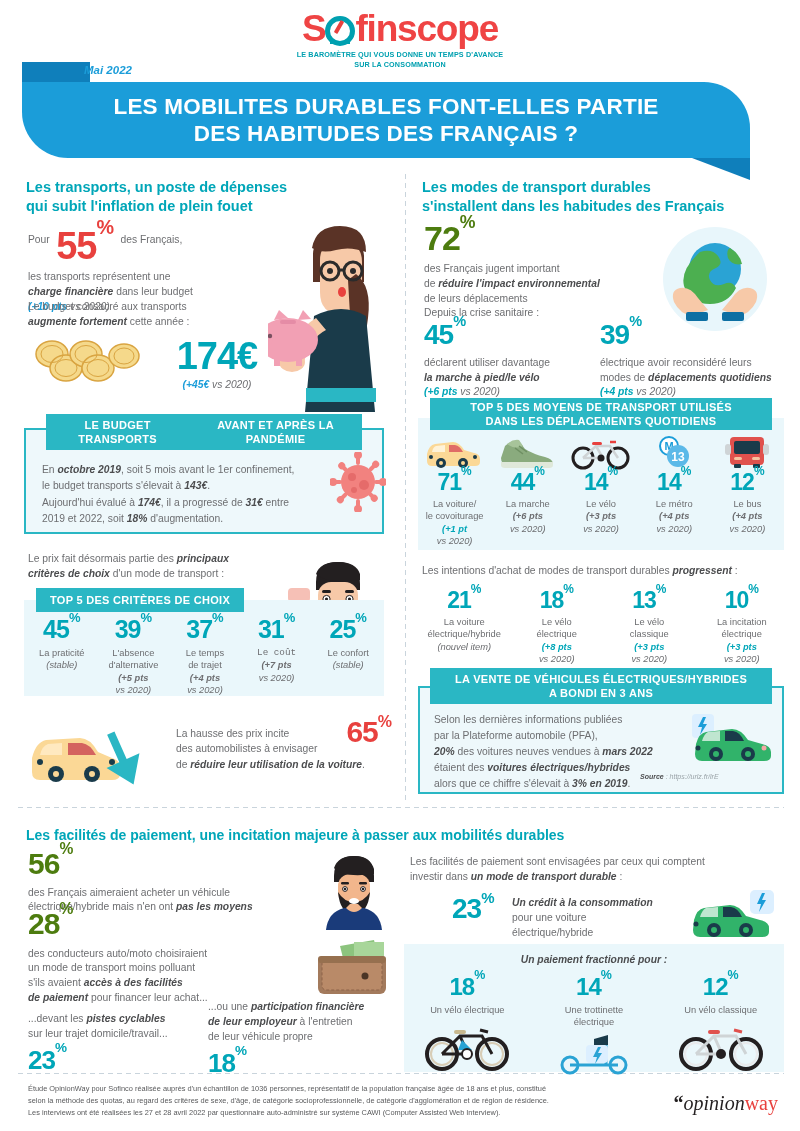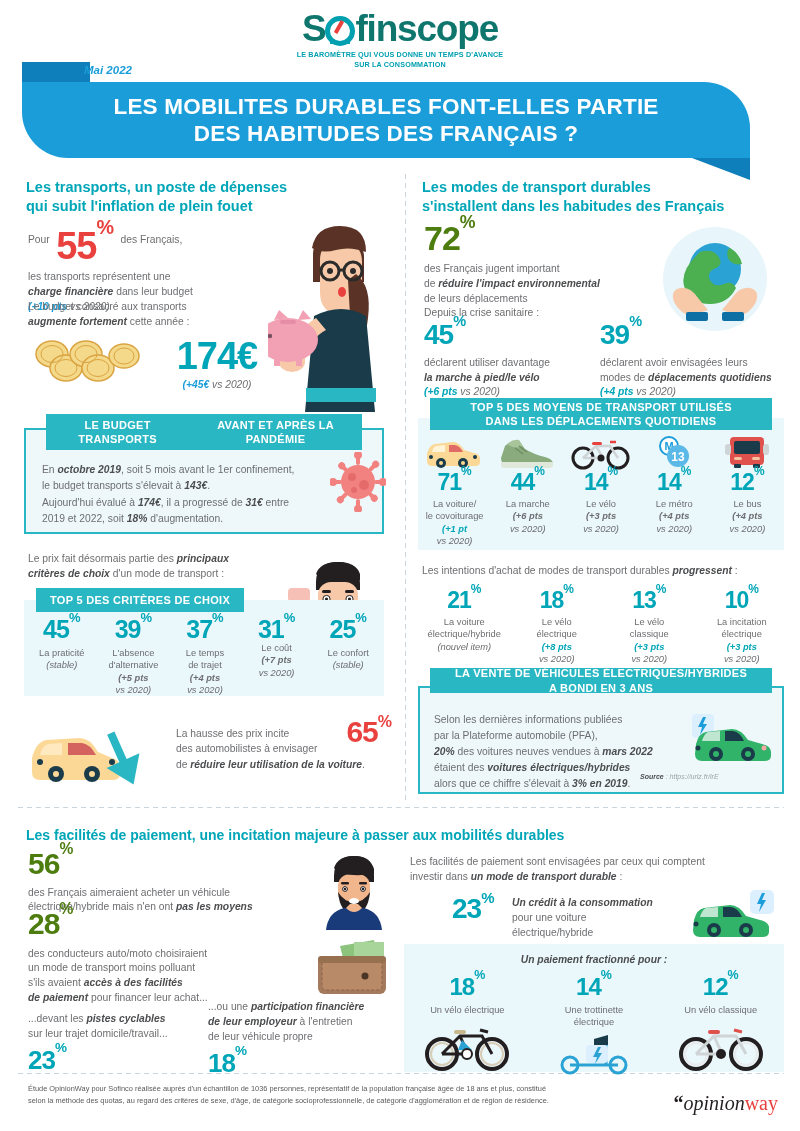--- a/index.html
+++ b/index.html
@@ -8,21 +8,21 @@
     background: #ffffff;
     font-family: "Liberation Sans", sans-serif;
     color: #58595b;
     overflow: hidden;
     position: relative;
   }
   .page { position: relative; width: 800px; height: 1131px; }
 
   
   .logo-wrap { position:absolute; left:0; top:10px; width:800px; text-align:center; }
-  .logo-main { font-size:37px; font-weight:bold; color:#0f766e; letter-spacing:-1.2px; line-height:1; font-family:"Liberation Sans", sans-serif; }
+  .logo-main { font-size:37px; font-weight:bold; color:#ef4444; letter-spacing:-1.2px; line-height:1; font-family:"Liberation Sans", sans-serif; }
   .logo-o { position:relative; display:inline-block; width:30px; height:30px; vertical-align:-5px; }
   .logo-o .ring { position:absolute; inset:0; border:5px solid #00a0b0; border-radius:50%; }
   .logo-o .needle { position:absolute; left:12px; top:4px; width:4px; height:14px; background:#e8413e; transform:rotate(30deg); border-radius:1px; }
   .logo-o .bar { position:absolute; left:5px; bottom:2px; width:20px; height:3px; background:#00a0b0; }
   .logo-sub { font-size:7.2px; font-weight:bold; color:#00a0b0; letter-spacing:.15px; line-height:1.35; margin-top:3px; }
 
   
   .date-label { position:absolute; left:84px; top:64px; font-size:11.5px; font-style:italic; font-weight:bold; color:#1b9dd9; }
   .fold { position:absolute; left:22px; top:62px; width:68px; height:20px; background:#0f7fbb; clip-path: polygon(0 0,100% 0,100% 100%,0 100%); }
   .banner {
@@ -256,21 +256,21 @@
     </div>
     <div style="flex:1;text-align:center;">
       <div class="big teal" style="font-size:25px;"><span>37</span><sup>%</sup></div>
       <div class="caption" style="margin-top:5px;white-space:pre-line;">Le temps
 de trajet</div>
       <div class="caption pts">(+4 pts</div>
       <div class="caption" style="font-style:italic;">vs 2020)</div>
     </div>
     <div style="flex:1;text-align:center;">
       <div class="big teal" style="font-size:25px;"><span>31</span><sup>%</sup></div>
-      <div class="caption" style="">Le coût</div>
+      <div class="caption" style="margin-top:5px;font-family:Liberation Mono, monospace;">Le coût</div>
       <div class="caption pts">(+7 pts</div>
       <div class="caption" style="font-style:italic;">vs 2020)</div>
     </div>
     <div style="flex:1;text-align:center;">
       <div class="big teal" style="font-size:25px;"><span>25</span><sup>%</sup></div>
       <div class="caption" style="margin-top:5px;">Le confort</div>
       <div class="caption" style="font-style:italic;">(stable)</div>
     </div>
   </div>
 
@@ -327,21 +327,21 @@
     <div class="body-txt" style="margin-top:7px;">
       <div>déclarent utiliser davantage</div>
       <div><b>la marche à pied/le vélo</b></div>
       <div><span class="pts">(+6 pts</span> <i>vs 2020)</i></div>
     </div>
   </div>
 
   <div style="position:absolute;left:600px;top:322px;width:190px;">
     <div class="big teal" style="font-size:28px;"><span>39</span><sup>%</sup></div>
     <div class="body-txt" style="margin-top:7px;">
-      <div>déclarent avoir envisagées leurs</div>
+      <div>électrique avoir reconsidéré leurs</div>
       <div><span>modes de</span> <b>déplacements quotidiens</b></div>
       <div><span class="pts">(+4 pts</span> <i>vs 2020)</i></div>
     </div>
   </div>
 
   <div class="lightbox" style="left:418px;top:418px;width:366px;height:132px;"></div>
   <div class="tealhdr" style="left:430px;top:398px;width:342px;height:32px;flex-direction:column;">
     <span>TOP 5 DES MOYENS DE TRANSPORT UTILISÉS</span>
     <span>DANS LES DÉPLACEMENTS QUOTIDIENS</span>
   </div>
@@ -450,21 +450,21 @@
     </div>
     <div style="flex:1;text-align:center;">
       <div class="big teal" style="font-size:23px;"><span>10</span><sup>%</sup></div>
       <div class="caption" style="margin-top:4px;">La incitation</div>
       <div class="caption">électrique</div>
       <div class="caption"><span class="pts">(+3 pts</span> <i>vs 2020)</i></div>
     </div>
   </div>
 
   <div class="tealbox" style="left:418px;top:686px;width:366px;height:108px;"></div>
-  <div class="tealhdr" style="left:430px;top:668px;width:342px;height:25px;flex-direction:column;">
+  <div class="tealhdr" style="left:430px;top:668px;width:342px;height:36px;flex-direction:column;">
     <span>LA VENTE DE VÉHICULES ÉLECTRIQUES/HYBRIDES</span>
     <span>A BONDI EN 3 ANS</span>
   </div>
   <div class="body-txt" style="position:absolute;left:434px;top:712px;width:264px;line-height:1.55;">
     <div>Selon les dernières informations publiées</div>
     <div>par la Plateforme automobile (PFA),</div>
     <div><b>20%</b> <span>des voitures neuves vendues à</span> <b>mars 2022</b></div>
     <div><span>étaient des</span> <b>voitures électriques/hybrides</b></div>
     <div><span>alors que ce chiffre s'élevait à</span> <b>3% en 2019</b><span>.</span></div>
   </div>
@@ -617,18 +617,19 @@
         <rect x="30" y="10" width="12" height="4" rx="2" fill="#e0514d"></rect>
         <path d="M56 10 l8 2" stroke="#e0514d" stroke-width="3"></path>
         <circle cx="43" cy="34" r="5" fill="#231f20"></circle>
       </svg>
     </div>
   </div>
 
   <div class="footer-txt">
     <div>Étude OpinionWay pour Sofinco réalisée auprès d'un échantillon de 1036 personnes, représentatif de la population française âgée de 18 ans et plus, constitué</div>
     <div>selon la méthode des quotas, au regard des critères de sexe, d'âge, de catégorie socioprofessionnelle, de catégorie d'agglomération et de région de résidence.</div>
+    <div>Les interviews ont été réalisées les 27 et 28 avril 2022 par questionnaire auto-administré sur système CAWI (Computer Assisted Web Interview).</div>
   </div>
   <div class="ow">
     <span class="q">“</span><span class="op">opinion</span><span class="way">way</span>
   </div>
 
 </div>
 
 </body></html>

